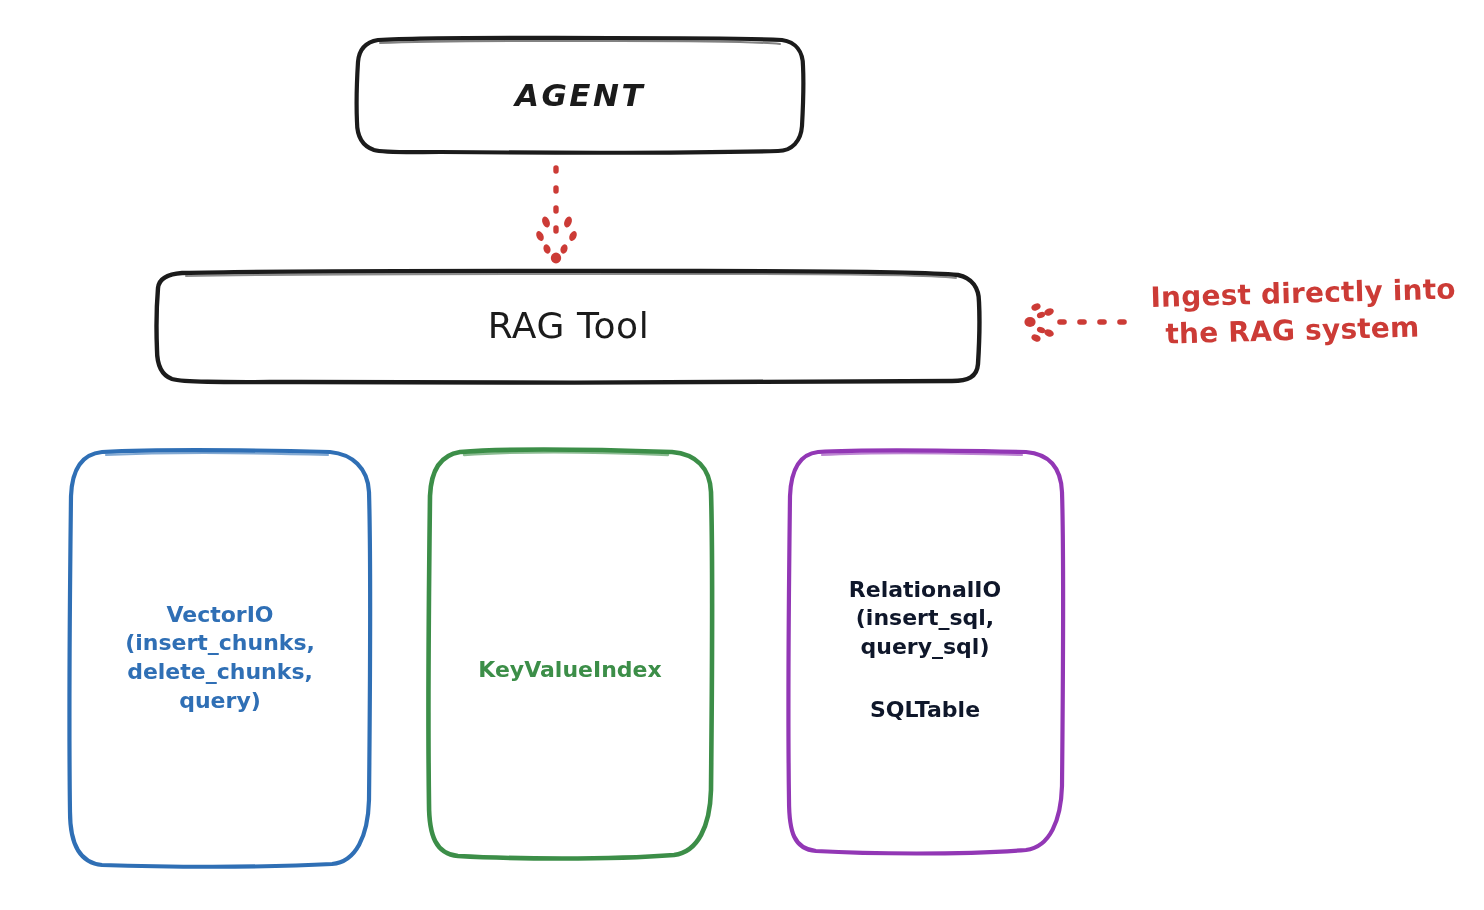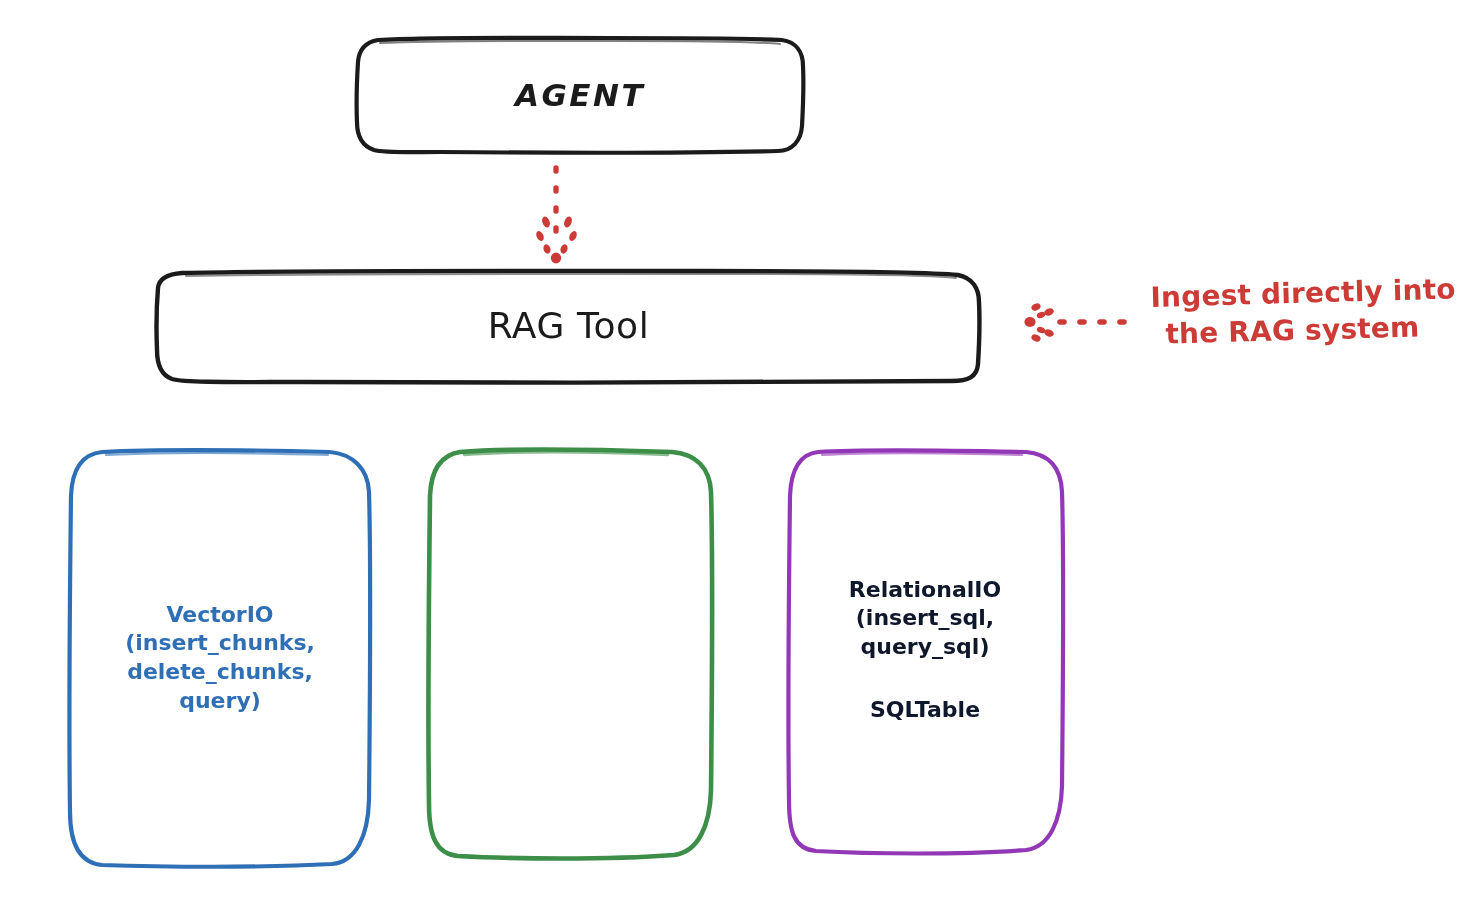--- a/index.html
+++ b/index.html
@@ -205,20 +205,21 @@
   </div>
 
   <div class="node provider-card" id="vector-io-card">
     <span class="node-label">VectorIO
 (insert_chunks,
 delete_chunks,
 query)</span>
   </div>
 
   <div class="node provider-card" id="key-value-io-card">
+    <span class="node-label secondary">KeyValueIndex</span>
   </div>
 
   <div class="node provider-card" id="relational-io-card">
     <span class="node-label">RelationalIO
 (insert_sql,
 query_sql)</span>
     <span class="node-label secondary">SQLTable</span>
   </div>
 
   <div id="ingest-annotation">

